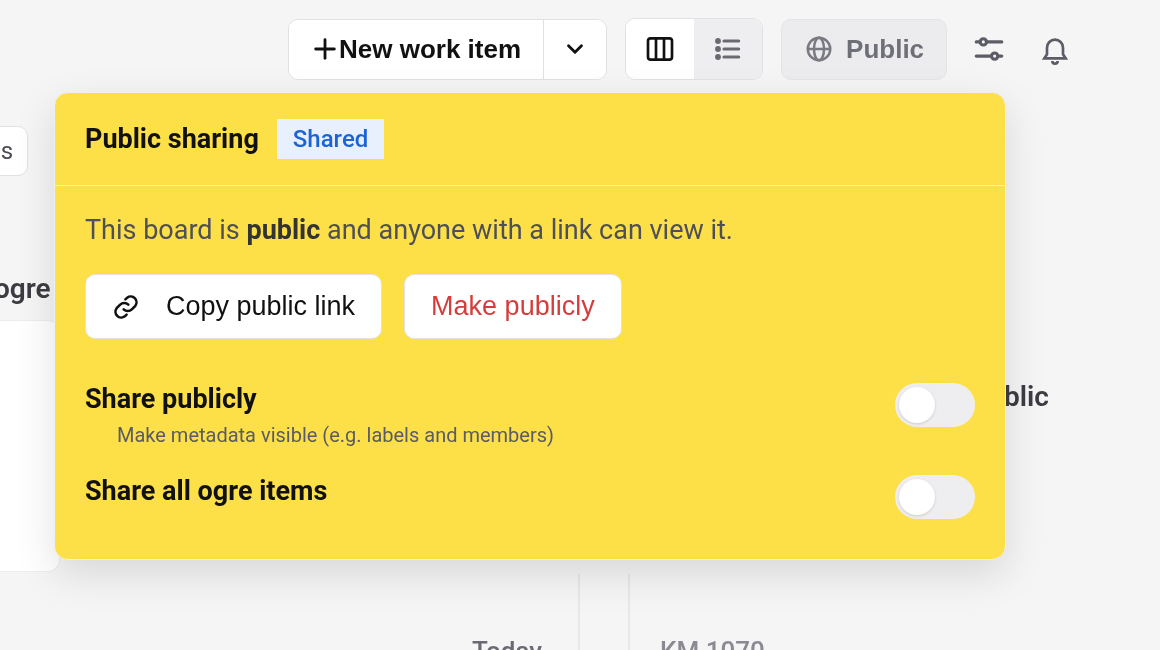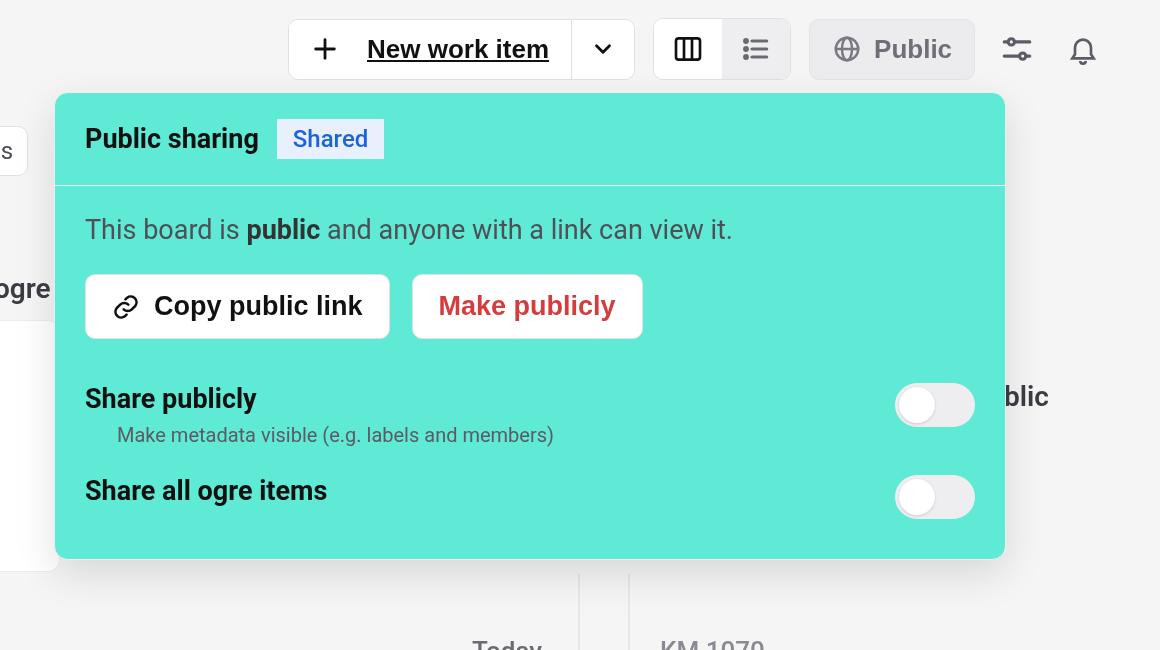--- a/index.html
+++ b/index.html
@@ -24,29 +24,28 @@
     .btn-group {
       display: inline-flex;
       background: #fff;
       border: 1px solid #e1e1e4;
       border-radius: 10px;
       overflow: hidden;
     }
     .btn-group .seg {
       display: inline-flex;
       align-items: center;
-      gap: 28px;
+      gap: 0;
       padding: 14px 22px;
       font-size: 26px;
       font-weight: 600;
       color: #111;
       cursor: pointer;
       background: #fff;
       border: none;
-      text-decoration: underline;
     }
     .btn-group .seg + .seg { border-left: 1px solid #e1e1e4; }
     .btn-group .caret-seg { padding: 14px 18px; }
 
     .view-switch {
       display: inline-flex;
       background: #fff;
       border: 1px solid #e1e1e4;
       border-radius: 10px;
       overflow: hidden;
@@ -119,21 +118,21 @@
       border-radius: 12px;
     }
     .bg-eye { position: absolute; color: #9a9aa2; }
 
     
     .popover {
       position: absolute;
       left: 54px;
       top: 92px;
       width: 952px;
-      background: #5eead4;
+      background: #fde047;
       border: 1px solid #eee;
       border-radius: 14px;
       box-shadow: 0 14px 40px rgba(0,0,0,0.12);
       z-index: 10;
     }
     .pop-head {
       display: flex;
       align-items: center;
       gap: 18px;
       padding: 26px 30px;
@@ -163,27 +162,27 @@
     .status-line b { color: #333; font-weight: 700; }
 
     .action-row {
       display: flex;
       gap: 22px;
       margin-bottom: 44px;
     }
     .pill-btn {
       display: inline-flex;
       align-items: center;
-      gap: 14px;
+      gap: 26px;
       background: #fff;
       border: 1px solid #e1e1e4;
       border-radius: 10px;
       padding: 16px 26px;
       font-size: 27px;
-      font-weight: 700;
+      font-weight: 400;
       color: #111;
       cursor: pointer;
     }
     .pill-btn.danger { color: #d63c3c; }
 
     .setting-row {
       display: flex;
       align-items: flex-start;
       justify-content: space-between;
       gap: 20px;

